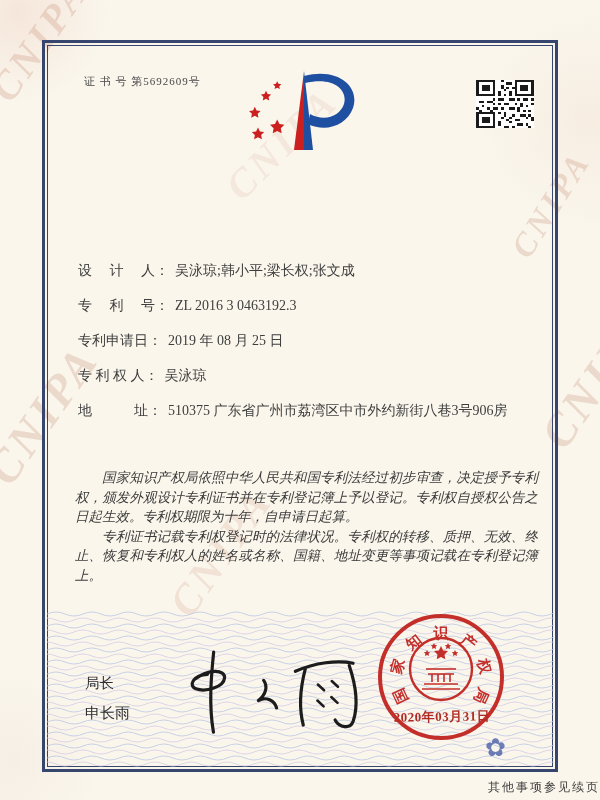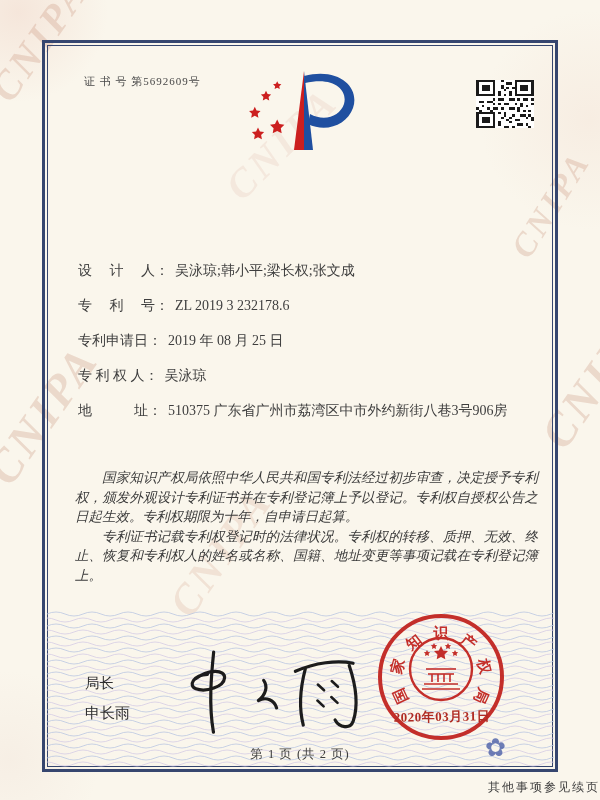--- a/index.html
+++ b/index.html
@@ -128,21 +128,21 @@
       <path d="M8 8h2v1h-2z M12 8h2v1h-2z M15 8h1v1h-1z M17 8h2v1h-2z M20 8h1v1h-1z M1 9h2v1h-2z M4 9h2v1h-2z M8 10h1v1h-1z M10 10h2v1h-2z M14 10h1v1h-1z M16 10h1v2h-1z M18 11h1v1h-1z M20 10h1v1h-1z M2 11h1v1h-1z M0 12h1v1h-1z M4 12h1v1h-1z M7 12h1v1h-1z M9 12h1v1h-1z M12 12h2v1h-2z M15 12h1v2h-1z M17 13h1v1h-1z M19 13h1v1h-1z M1 13h1v1h-1z M5 13h1v1h-1z"></path>
       <path d="M8 14h1v1h-1z M10 14h1v2h-1z M13 15h1v1h-1z M16 15h2v1h-2z M19 15h1v1h-1z M9 16h1v1h-1z M12 16h1v1h-1z M18 16h1v1h-1z M20 16h1v2h-1z M11 17h1v1h-1z M14 17h2v1h-2z M8 18h1v2h-1z M12 18h1v1h-1z M15 19h2v1h-2z M18 19h1v1h-1z M10 20h2v1h-2z M13 20h1v1h-1z M19 20h1v1h-1z"></path>
     </g>
   </svg>
 
 
   <div class="row" style="top:262px">
     <span>设　 计 　人：</span><span class="fvalue">吴泳琼;韩小平;梁长权;张文成</span>
   </div>
   <div class="row" style="top:297px">
-    <span>专　 利 　号：</span><span class="fvalue">ZL 2019 3 232178.6</span>
+    <span>专　 利 　号：</span><span class="fvalue">ZL 2016 3 0463192.3</span>
   </div>
   <div class="row" style="top:332px">
     <span>专利申请日：</span><span class="fvalue">2019 年 08 月 25 日</span>
   </div>
   <div class="row" style="top:367px">
     <span>专 利 权 人：</span><span class="fvalue">吴泳琼</span>
   </div>
   <div class="row" style="top:402px">
     <span>地　　　址：</span><span class="fvalue">510375 广东省广州市荔湾区中市外约新街八巷3号906房</span>
   </div>
@@ -190,16 +190,15 @@
         <path d="M26 42v8 M32 42v8 M38 42v8 M44 42v8"></path>
         <path d="M18 52h34"></path>
         <path d="M16 57h38"></path>
       </g>
     </svg>
     <div class="seal-date">2020年03月31日</div>
   </div>
 
   <span class="ornament">✿</span>
 
-  <div class="page-num">第 1 页 (共 2 页)</div>
   <div class="cont-note">其他事项参见续页</div>
 
 </div>
 
 </body></html>

